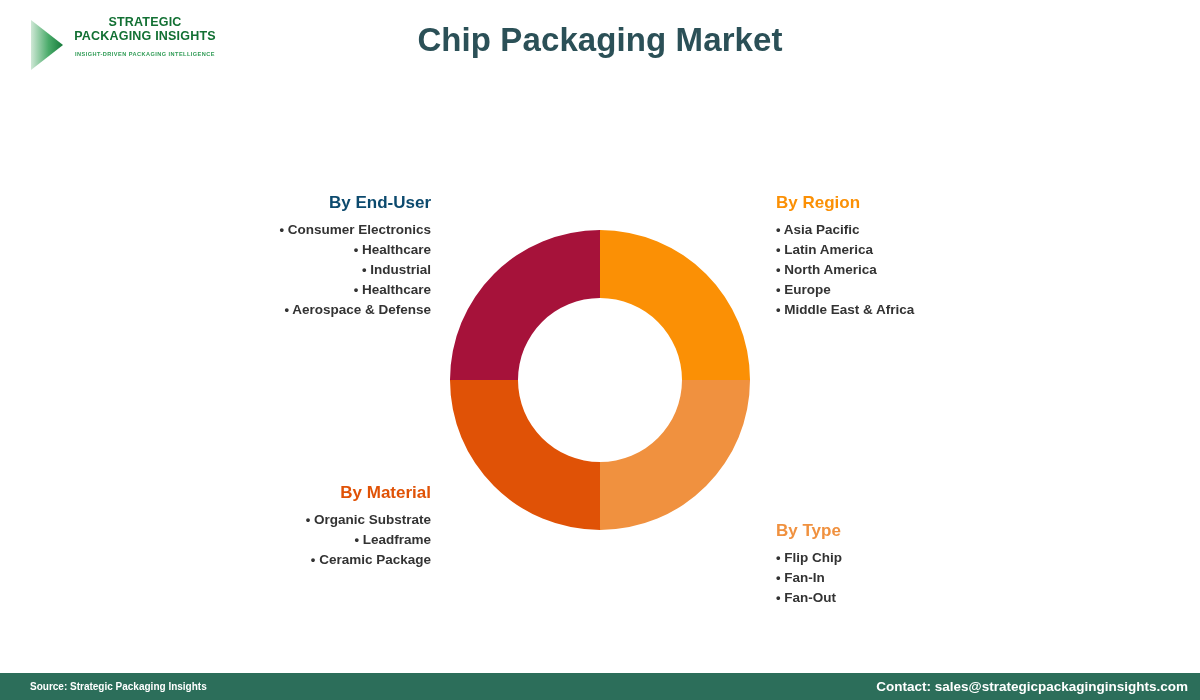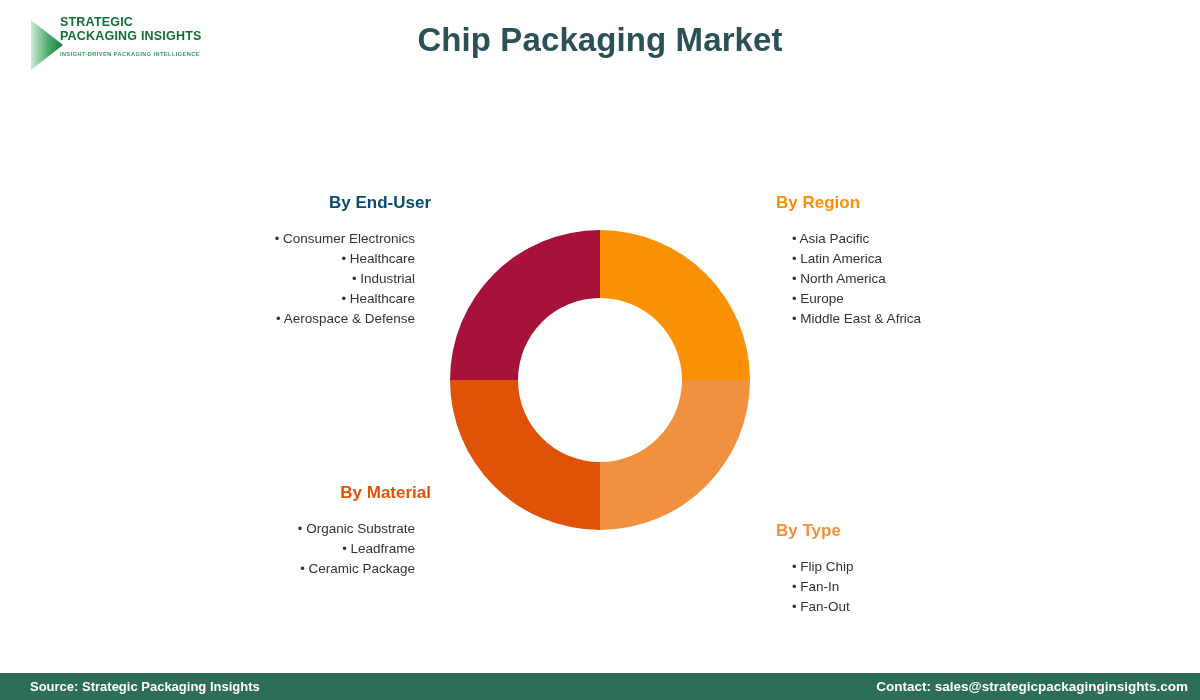--- a/index.html
+++ b/index.html
@@ -15,20 +15,21 @@
     position: relative;
   }
 
   
   .logo-block {
     position: absolute;
     left: 28px;
     top: 14px;
     width: 200px;
     height: 62px;
+    text-align: center;
   }
   .logo-chevron {
     position: absolute;
     left: 0px;
     top: 4px;
     width: 38px;
     height: 54px;
   }
   .logo-text {
     position: absolute;
@@ -83,22 +84,23 @@
   }
   .seg-title {
     font-size: 17px;
     font-weight: bold;
     line-height: 20px;
     margin-bottom: 7px;
     white-space: nowrap;
   }
   .seg ul {
     list-style: none;
-    margin: 16px;
+    margin: 0;
     padding: 0;
+    font-weight: bold;
   }
   .seg li {
     font-size: 13.5px;
     color: #333333;
     line-height: 20px;
     white-space: nowrap;
   }
   .seg li .bullet {
     font-size: 13px;
     color: #333333;
@@ -124,21 +126,21 @@
     width: 1200px;
     height: 27px;
     background: #2c6e5a;
     display: flex;
     align-items: center;
     justify-content: space-between;
   }
   .footer-left {
     margin-left: 30px;
     color: #ffffff;
-    font-size: 13px;
+    font-size: 10px;
     font-weight: bold;
   }
   .footer-right {
     margin-right: 12px;
     color: #ffffff;
     font-size: 13.5px;
     font-weight: bold;
   }
 </style>
 </head>

